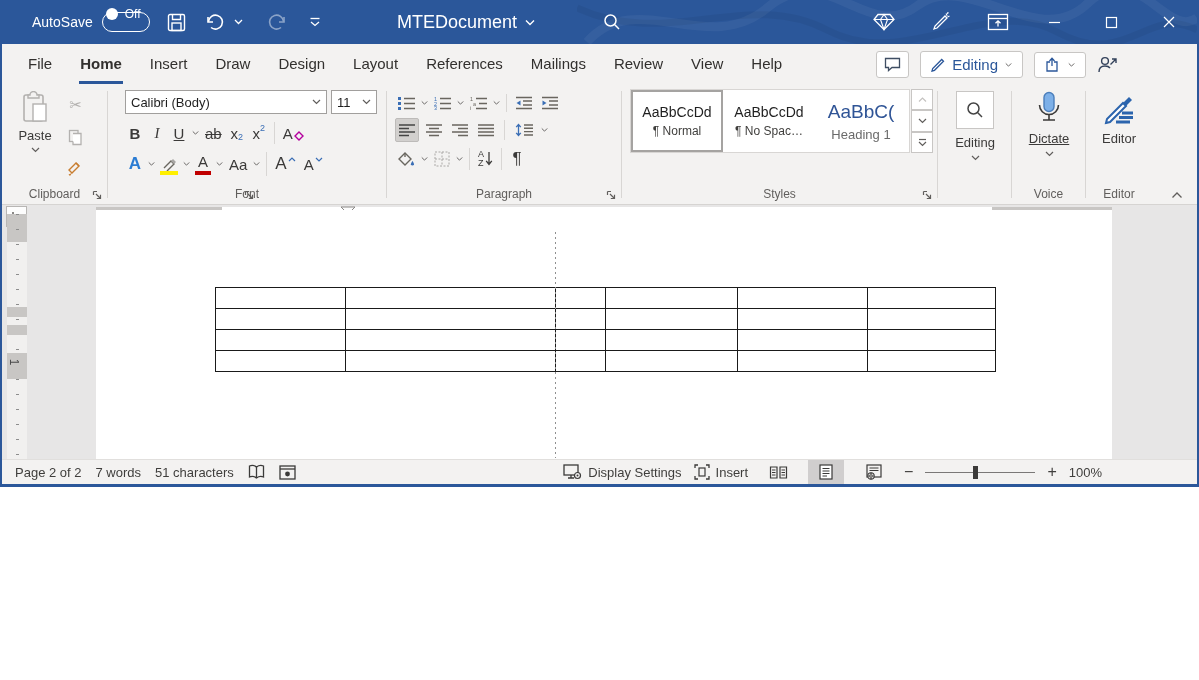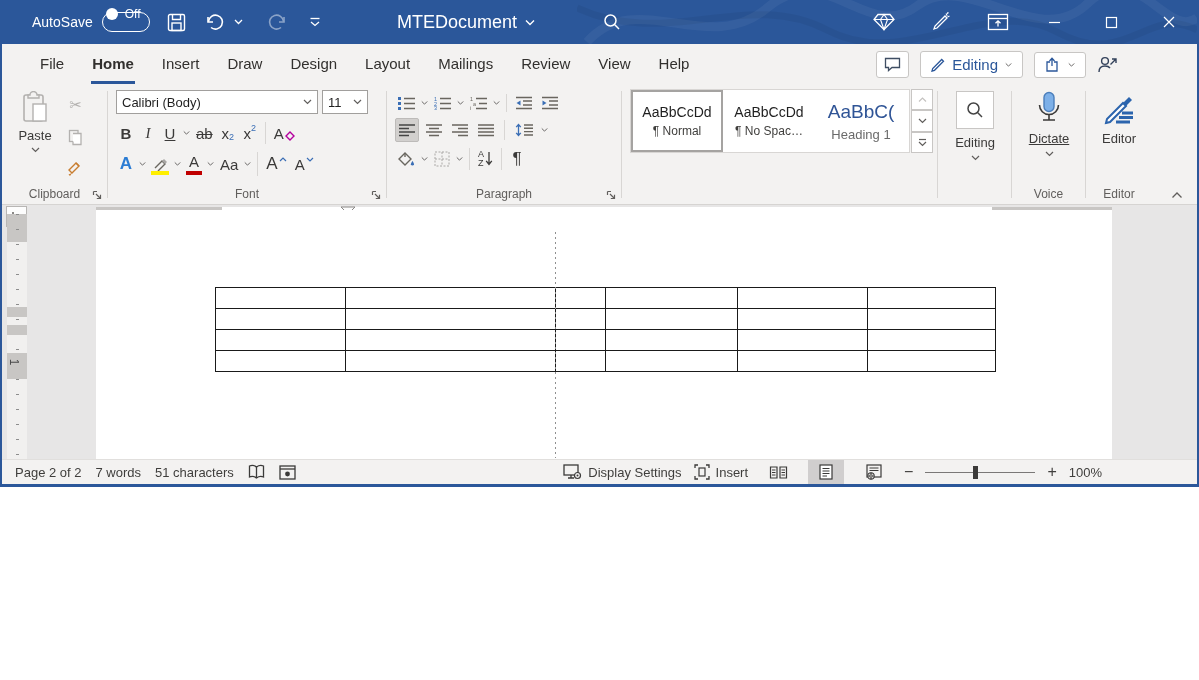--- a/index.html
+++ b/index.html
@@ -25,21 +25,21 @@
   .tb-btn.dim{opacity:.45;cursor:default;}
   .tb-title{position:absolute;left:395px;top:0;height:44px;display:flex;align-items:center;gap:8px;
             font-size:18px;z-index:2;cursor:pointer;}
   .tb-search{position:absolute;left:600px;top:12px;z-index:2;cursor:pointer;}
   .tb-right{position:absolute;right:0;top:0;height:44px;display:flex;z-index:2;}
   .tb-slot{width:57px;height:44px;display:flex;align-items:center;justify-content:center;cursor:pointer;}
 
   
   .tabrow{height:41px;background:var(--ribbon-bg);display:flex;align-items:center;flex:0 0 41px;
           position:relative;}
-  .tabs{display:flex;align-items:center;padding-left:24px;height:100%;}
+  .tabs{display:flex;align-items:center;padding-left:12px;height:100%;}
   .tab{padding:0 13px;font-size:15px;color:#32302e;height:100%;display:flex;align-items:center;cursor:pointer;}
   .tab .lbl{padding:9px 1px;border-bottom:3px solid transparent;}
   .tab.active .lbl{font-weight:700;border-bottom-color:var(--blue);}
   .tabrow-right{position:absolute;right:79px;top:0;height:41px;display:flex;align-items:center;gap:11px;}
   .pill{background:#fff;border:1px solid #c8c6c4;border-radius:3px;display:flex;align-items:center;
         gap:6px;padding:4px 9px;cursor:pointer;}
   .pill .ed-txt{color:var(--blue);font-size:15px;}
 
   
   .ribbon{height:120px;background:var(--ribbon-bg);flex:0 0 120px;display:flex;position:relative;
@@ -237,20 +237,23 @@
       <div class="tab">
           <span class="lbl">Draw</span>
         </div>
       <div class="tab">
           <span class="lbl">Design</span>
         </div>
       <div class="tab">
           <span class="lbl">Layout</span>
         </div>
       <div class="tab">
+          <span class="lbl">References</span>
+        </div>
+      <div class="tab">
           <span class="lbl">Mailings</span>
         </div>
       <div class="tab">
           <span class="lbl">Review</span>
         </div>
       <div class="tab">
           <span class="lbl">View</span>
         </div>
       <div class="tab">
           <span class="lbl">Help</span>
@@ -325,21 +328,21 @@
       <div class="g-label">
         <span>Clipboard</span>
         <svg class="launcher" width="10" height="10" viewBox="0 0 10 10">
           <path d="M1.5 1.5 H5 M1.5 1.5 V5" fill="none" stroke="#605e5c" stroke-width="1.2"></path>
           <path d="M4 4 L8.5 8.5 M8.5 4.8 V8.5 H4.8" fill="none" stroke="#605e5c" stroke-width="1.2"></path>
         </svg>
       </div>
     </div>
     <div class="rsep"></div>
 
-    <div class="rgroup" style="width:278px;">
+    <div class="rgroup" style="width:278px;align-items:center;">
       <div class="g-content">
         <div class="frow" style="margin-top:5px;gap:4px;">
           <div class="combo" style="width:202px;">
             <span>Calibri (Body)</span>
             <svg width="9" height="6" viewBox="0 0 9 6">
                 <path d="M1 1 L4.5 4.5 L8 1" fill="none" stroke="#605e5c" stroke-width="1.2"></path>
               </svg>
           </div>
           <div class="combo" style="width:46px;">
             <span>11</span>
@@ -576,20 +579,27 @@
                 <path d="M1 1 L4.5 4.5 L8 1" fill="none" stroke="#605e5c" stroke-width="1.2"></path>
               </svg>
           </div>
           <div class="sbtn">
             <svg width="9" height="9" viewBox="0 0 9 9">
               <path d="M1 1.5 H8" stroke="#605e5c" stroke-width="1.2"></path>
               <path d="M1 4 L4.5 7.5 L8 4" fill="none" stroke="#605e5c" stroke-width="1.2"></path>
             </svg>
           </div>
         </div>
+      </div>
+      <div class="g-label">
+        <span>Styles</span>
+        <svg class="launcher" width="10" height="10" viewBox="0 0 10 10">
+          <path d="M1.5 1.5 H5 M1.5 1.5 V5" fill="none" stroke="#605e5c" stroke-width="1.2"></path>
+          <path d="M4 4 L8.5 8.5 M8.5 4.8 V8.5 H4.8" fill="none" stroke="#605e5c" stroke-width="1.2"></path>
+        </svg>
       </div>
     </div>
     <div class="rsep"></div>
 
     <div class="rgroup" style="width:73px;">
       <div class="g-content">
         <div class="bigbtn" style="left:14px;top:6px;width:46px;">
           <div style="width:38px;height:38px;background:#fff;border:1px solid #c8c6c4;display:flex;align-items:center;justify-content:center;">
             <svg width="20" height="20" viewBox="0 0 20 20">
               <circle cx="8.5" cy="8.5" r="5.5" fill="none" stroke="#444" stroke-width="1.5"></circle>

